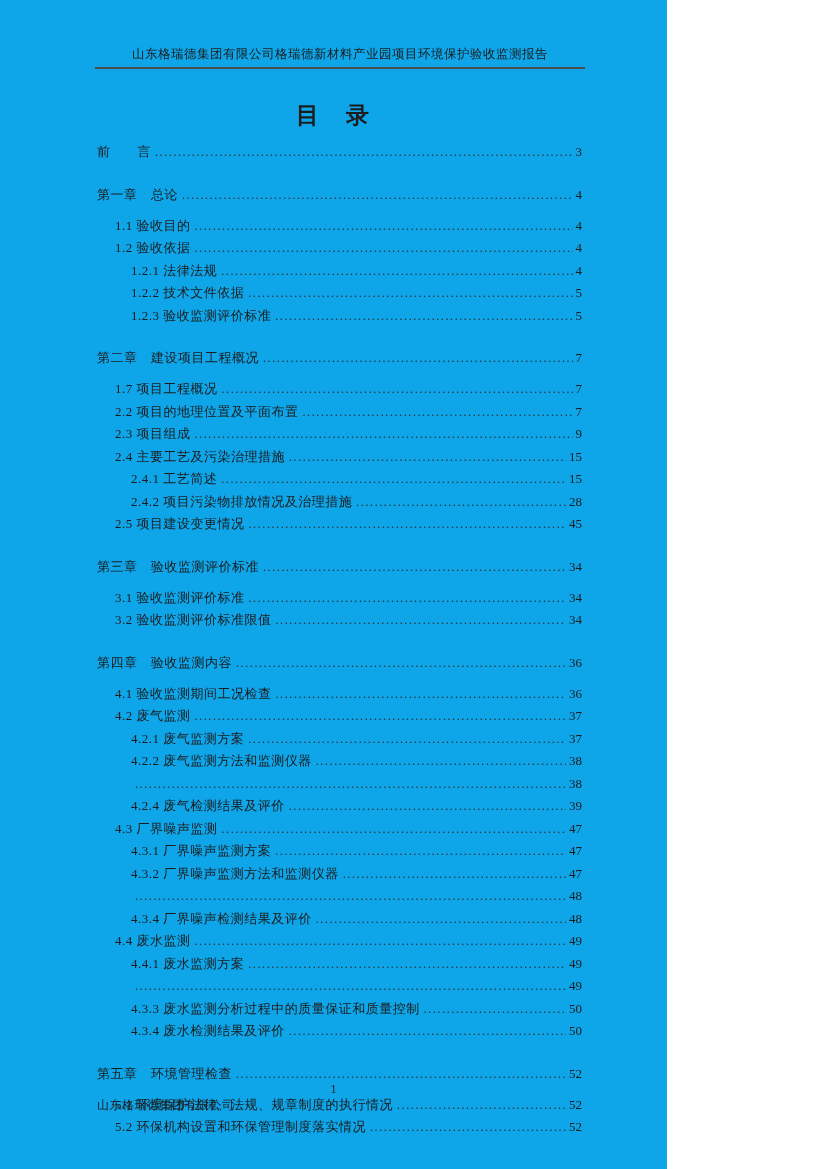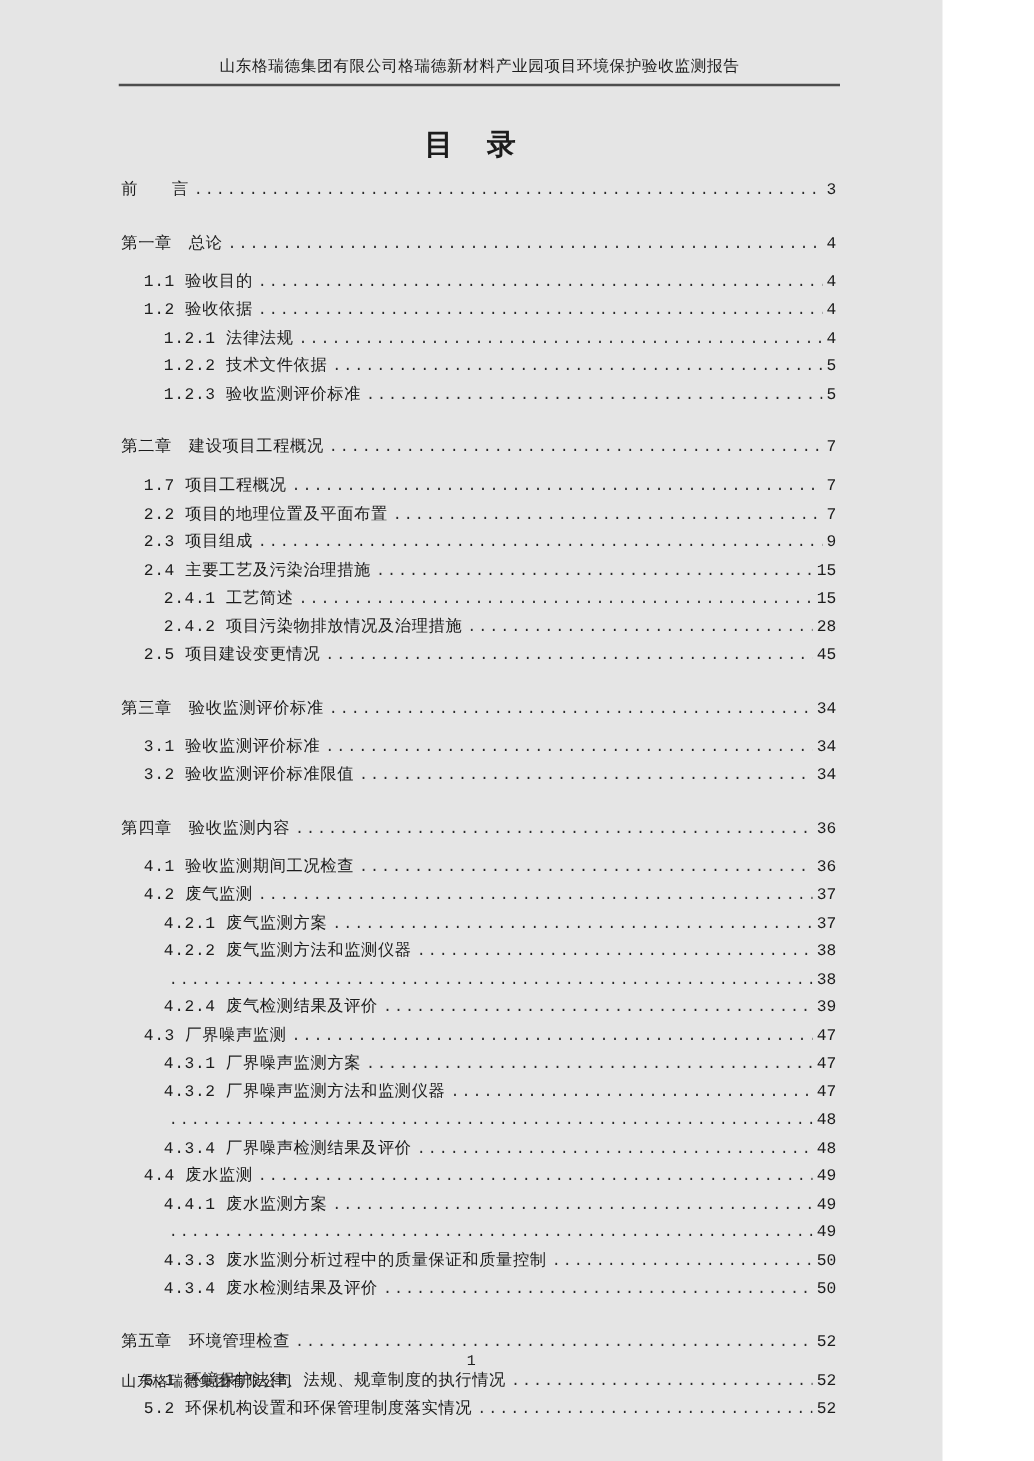--- a/index.html
+++ b/index.html
@@ -2,24 +2,24 @@
 <html><head>
 <meta charset="utf-8">
 <style>
   html, body {
     margin: 0;
     padding: 0;
     background: #ffffff;
   }
   .page {
     position: relative;
-    width: 754px;
+    width: 667px;
     height: 1169px;
-    background: #e5e5e5;
-    font-family: Liberation Mono, monospace;
+    background: #0ea5e9;
+    font-family: Liberation Serif, serif;
     color: #1c1c1c;
     overflow: hidden;
   }
   .running-header {
     position: absolute;
     top: 47px;
     left: 95px;
     right: 82px;
     text-align: center;
     font-size: 12.5px;

